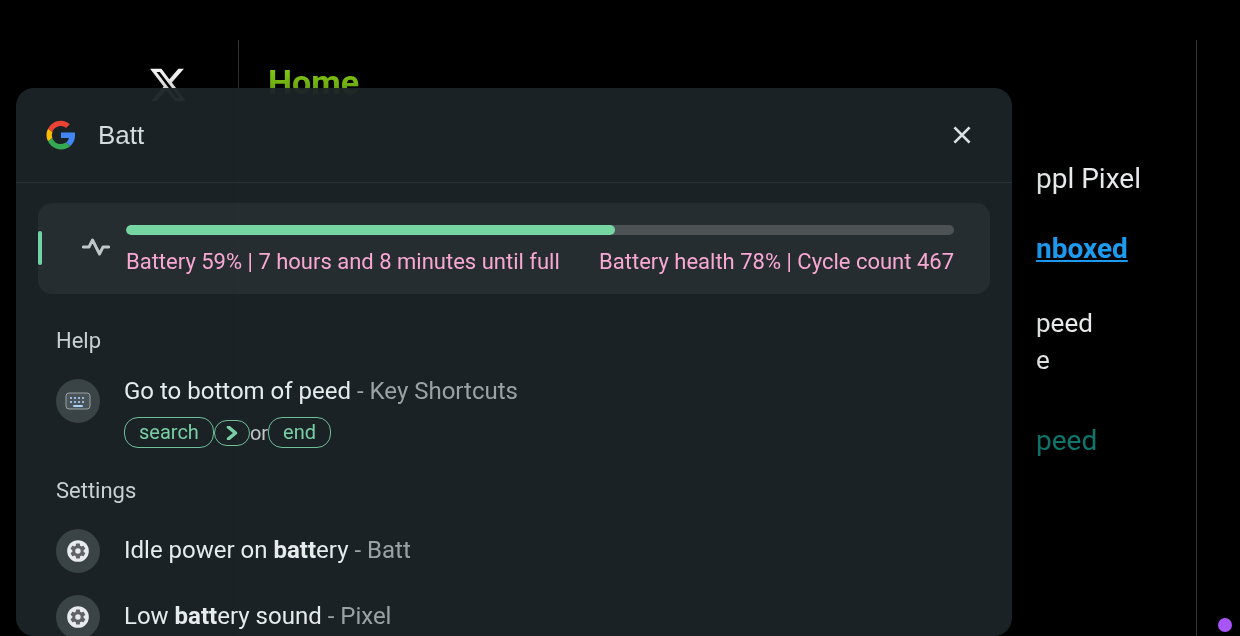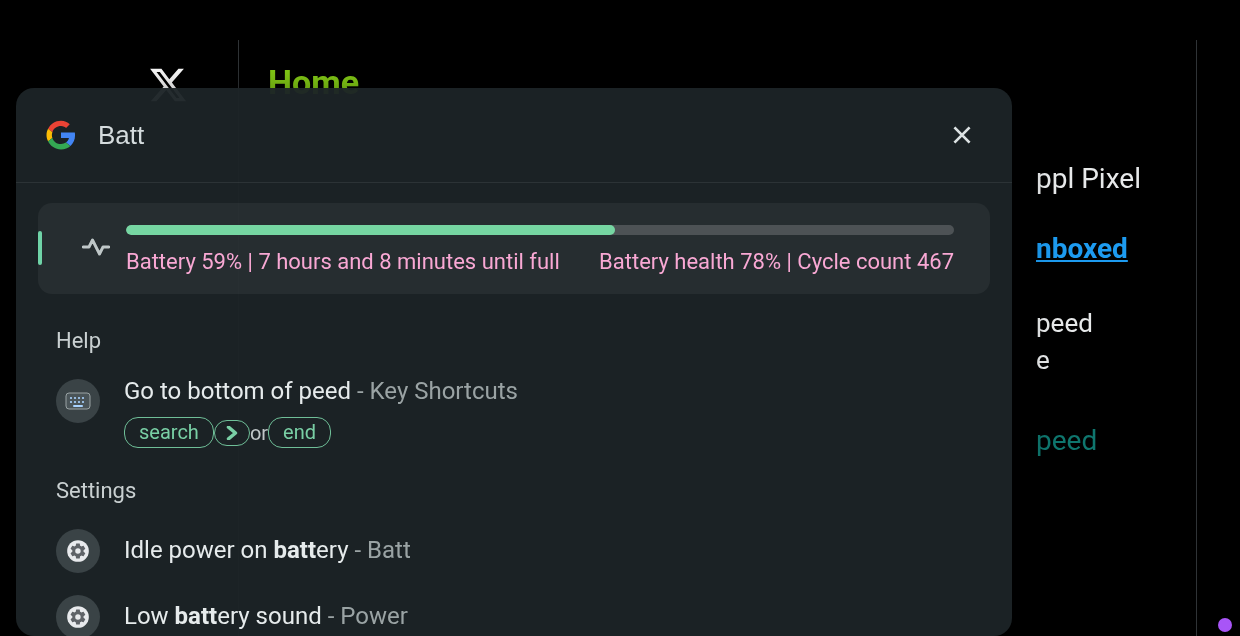--- a/index.html
+++ b/index.html
@@ -192,21 +192,21 @@
 
     <div class="result compact">
       <div class="rico gear">
         <svg viewBox="0 0 24 24">
               <circle cx="12" cy="12" r="10" fill="#e8eaed"></circle>
               <path fill="#5f6368" d="M19.14 12.94a7.14 7.14 0 0 0 .05-.94 7.14 7.14 0 0 0-.05-.94l2.03-1.58a.5.5 0 0 0 .12-.64l-1.92-3.32a.5.5 0 0 0-.6-.22l-2.39.96a7.03 7.03 0 0 0-1.62-.94l-.36-2.54a.5.5 0 0 0-.5-.42h-3.84a.5.5 0 0 0-.5.42l-.36 2.54c-.58.24-1.12.56-1.62.94l-2.39-.96a.5.5 0 0 0-.6.22L2.66 8.84a.5.5 0 0 0 .12.64l2.03 1.58c-.03.31-.05.63-.05.94s.02.63.05.94l-2.03 1.58a.5.5 0 0 0-.12.64l1.92 3.32c.13.22.39.31.6.22l2.39-.96c.5.38 1.04.7 1.62.94l.36 2.54c.4.24.25.42.5.42h3.84c.25 0 .46-.18.5-.42l.36-2.54c.58-.24 1.12-.56 1.62-.94l2.39.96c.21.09.47 0 .6-.22l1.92-3.32a.5.5 0 0 0-.12-.64zM12 15.5A3.5 3.5 0 1 1 12 8.5a3.5 3.5 0 0 1 0 7z" transform="scale(0.72) translate(4.6 4.6)"></path>
             </svg>
       </div>
       <div class="rcontent">
         <div class="rtitle">
-          <span>Low </span><span class="hl">batt</span><span>ery sound</span><span class="muted"> - </span><span class="muted">Power</span>
+          <span>Low </span><span class="hl">batt</span><span>ery sound</span><span class="muted"> - </span><span class="muted">Pixel</span>
         </div>
       </div>
     </div>
 
   </div>
 </div>
 
 </div>
 
 </body></html>

